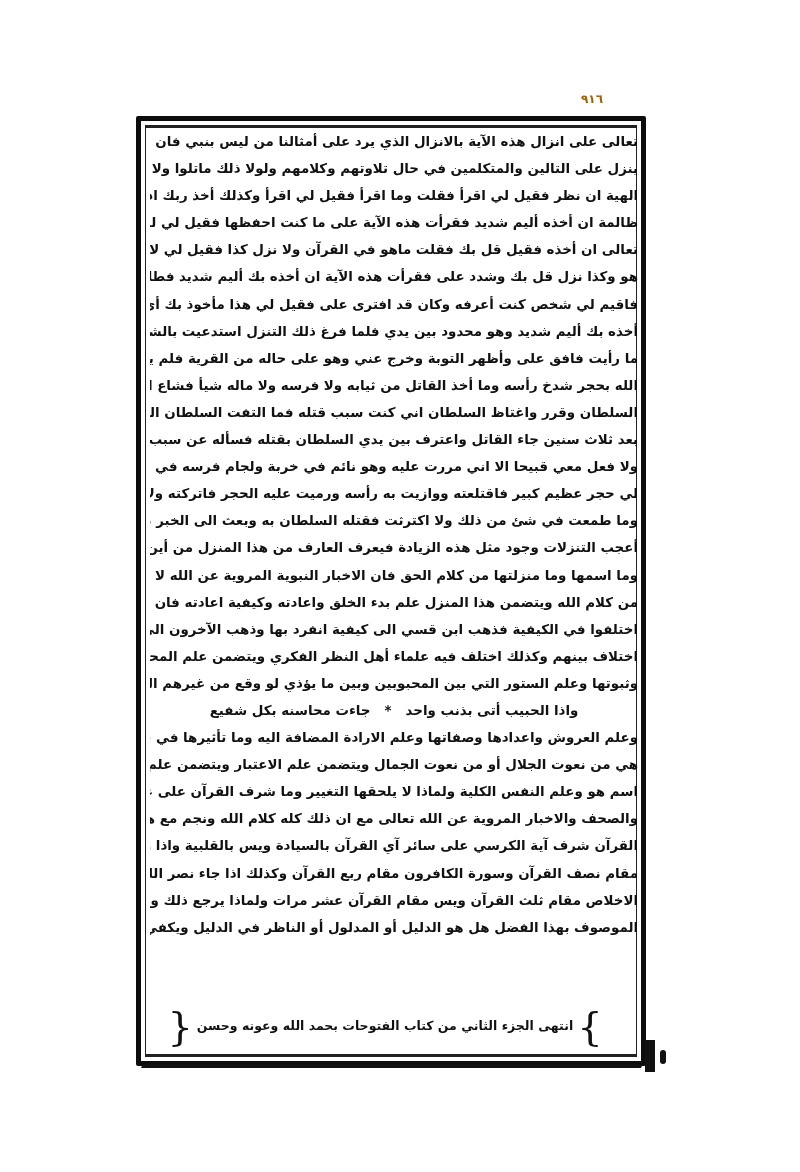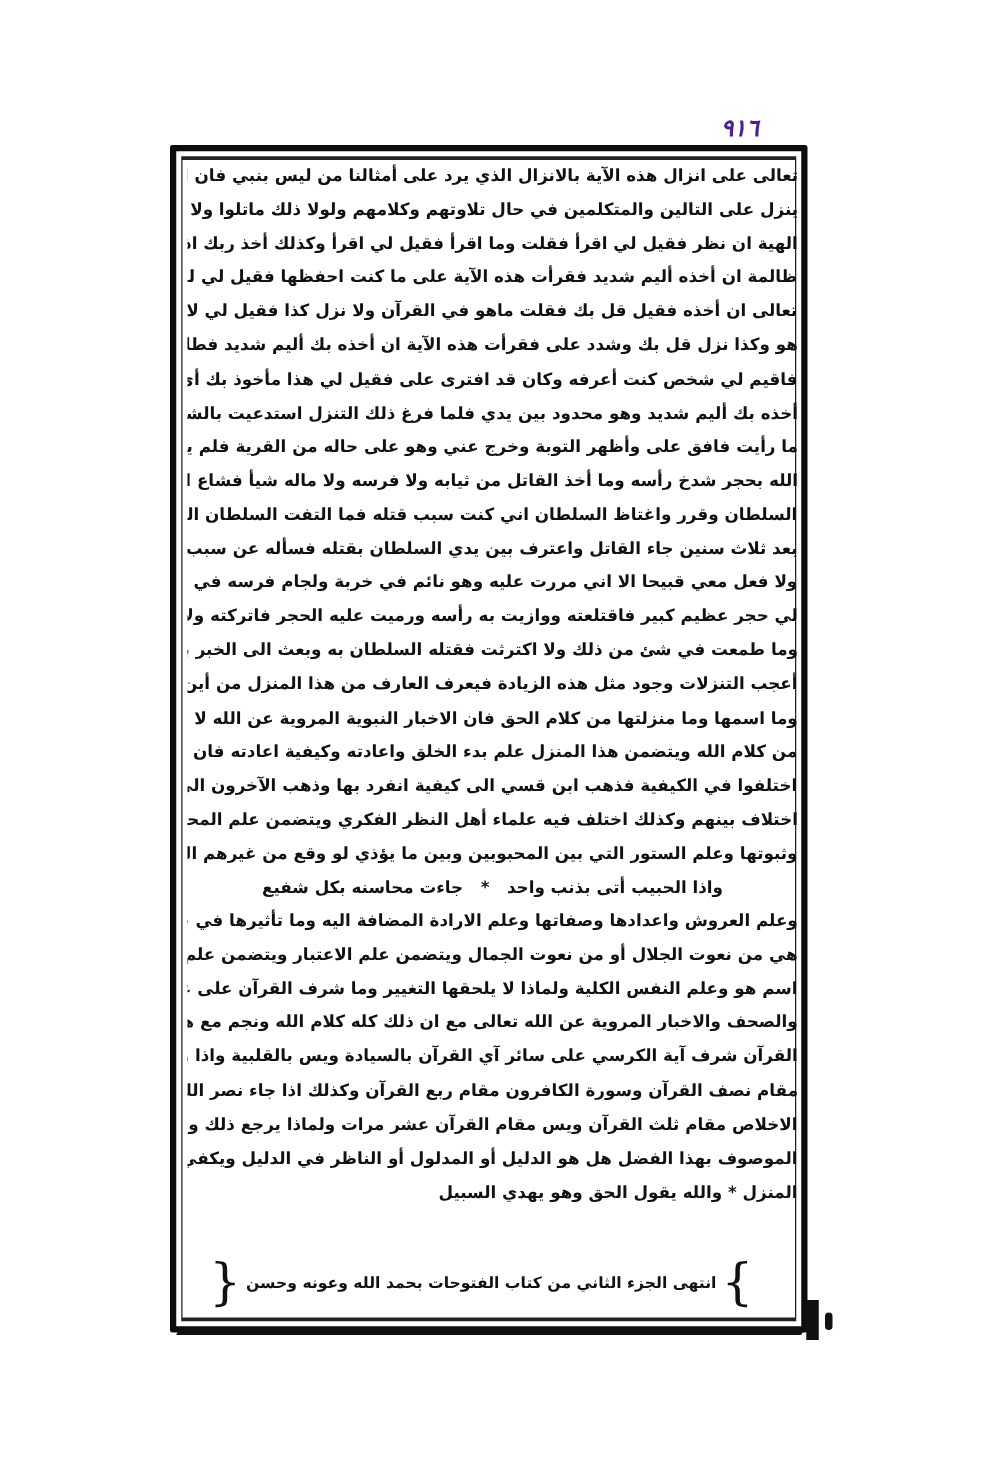--- a/index.html
+++ b/index.html
@@ -16,24 +16,23 @@
       color: #111111;
     }
     .page-number {
       position: absolute;
       left: 574px;
       top: 92px;
       width: 36px;
       text-align: center;
       font-family: "DejaVu Sans", sans-serif;
       font-weight: bold;
-      font-size: 19px;
-      color: #4c1d95;
+      font-size: 12px;
+      color: #a16207;
       letter-spacing: 1px;
-      font-style: italic;
     }
     .frame {
       position: absolute;
       left: 136px;
       top: 116px;
       width: 510px;
       height: 950px;
       border: 5px solid #0d0d0d;
       border-radius: 2px;
       box-sizing: border-box;
@@ -178,21 +177,20 @@
   </span>
 
   <span class="line">وعلم العروش واعدادها وصفاتها وعلم الارادة المضافة اليه وما تأثيرها في حال العارفين وهل</span>
   <span class="line">هي من نعوت الجلال أو من نعوت الجمال ويتضمن علم الاعتبار ويتضمن علم الوعيد من أي</span>
   <span class="line">اسم هو وعلم النفس الكلية ولماذا لا يلحقها التغيير وما شرف القرآن على غيره من الكتب</span>
   <span class="line">والصحف والاخبار المروية عن الله تعالى مع ان ذلك كله كلام الله ونجم مع هذا العلم في نفس</span>
   <span class="line">القرآن شرف آية الكرسي على سائر آي القرآن بالسيادة ويس بالقلبية واذا زلزلت بقيامها</span>
   <span class="line">مقام نصف القرآن وسورة الكافرون مقام ربع القرآن وكذلك اذا جاء نصر الله وسورة</span>
   <span class="line">الاخلاص مقام ثلث القرآن ويس مقام القرآن عشر مرات ولماذا يرجع ذلك ومن هو</span>
   <span class="line">الموصوف بهذا الفضل هل هو الدليل أو المدلول أو الناظر في الدليل ويكفي هذا القدر من هذا</span>
-  <span class="line short">المنزل * والله يقول الحق وهو يهدي السبيل</span>
 </div>
 
 <div class="colophon">
   <span class="brace">}</span>
   <div class="colophon-lines">
     <span class="colophon-line">انتهى الجزء الثاني من كتاب الفتوحات بحمد الله وعونه وحسن</span>
   </div>
   <span class="brace">{</span>
 </div>
 

